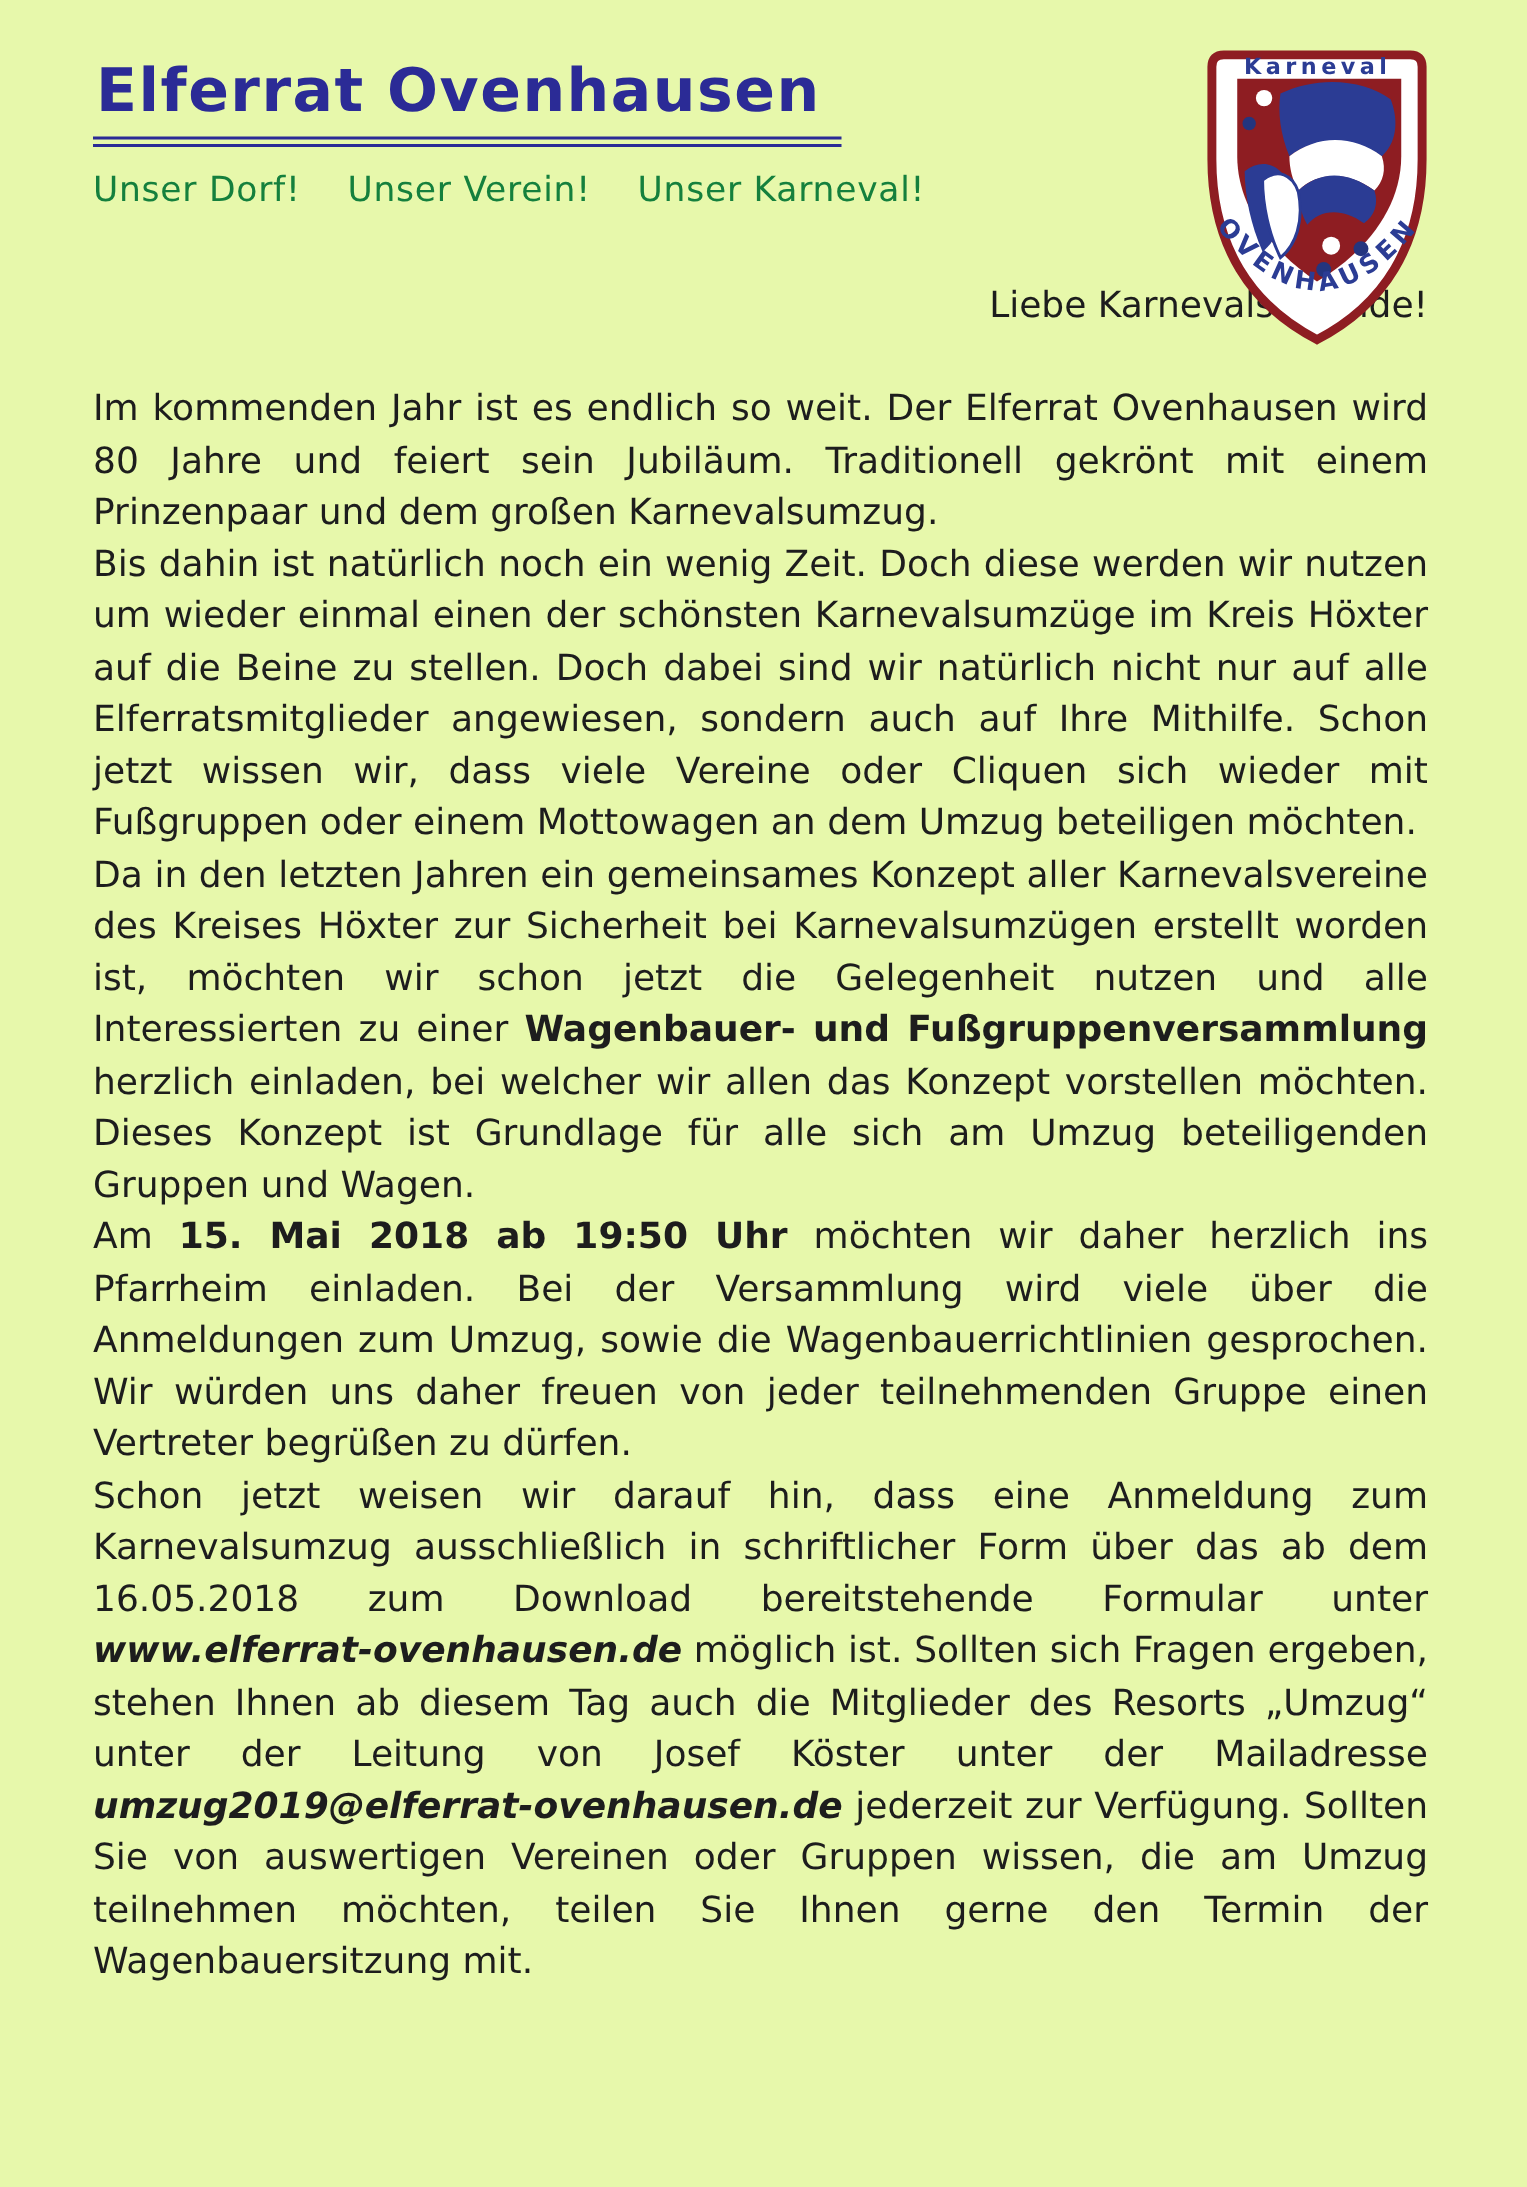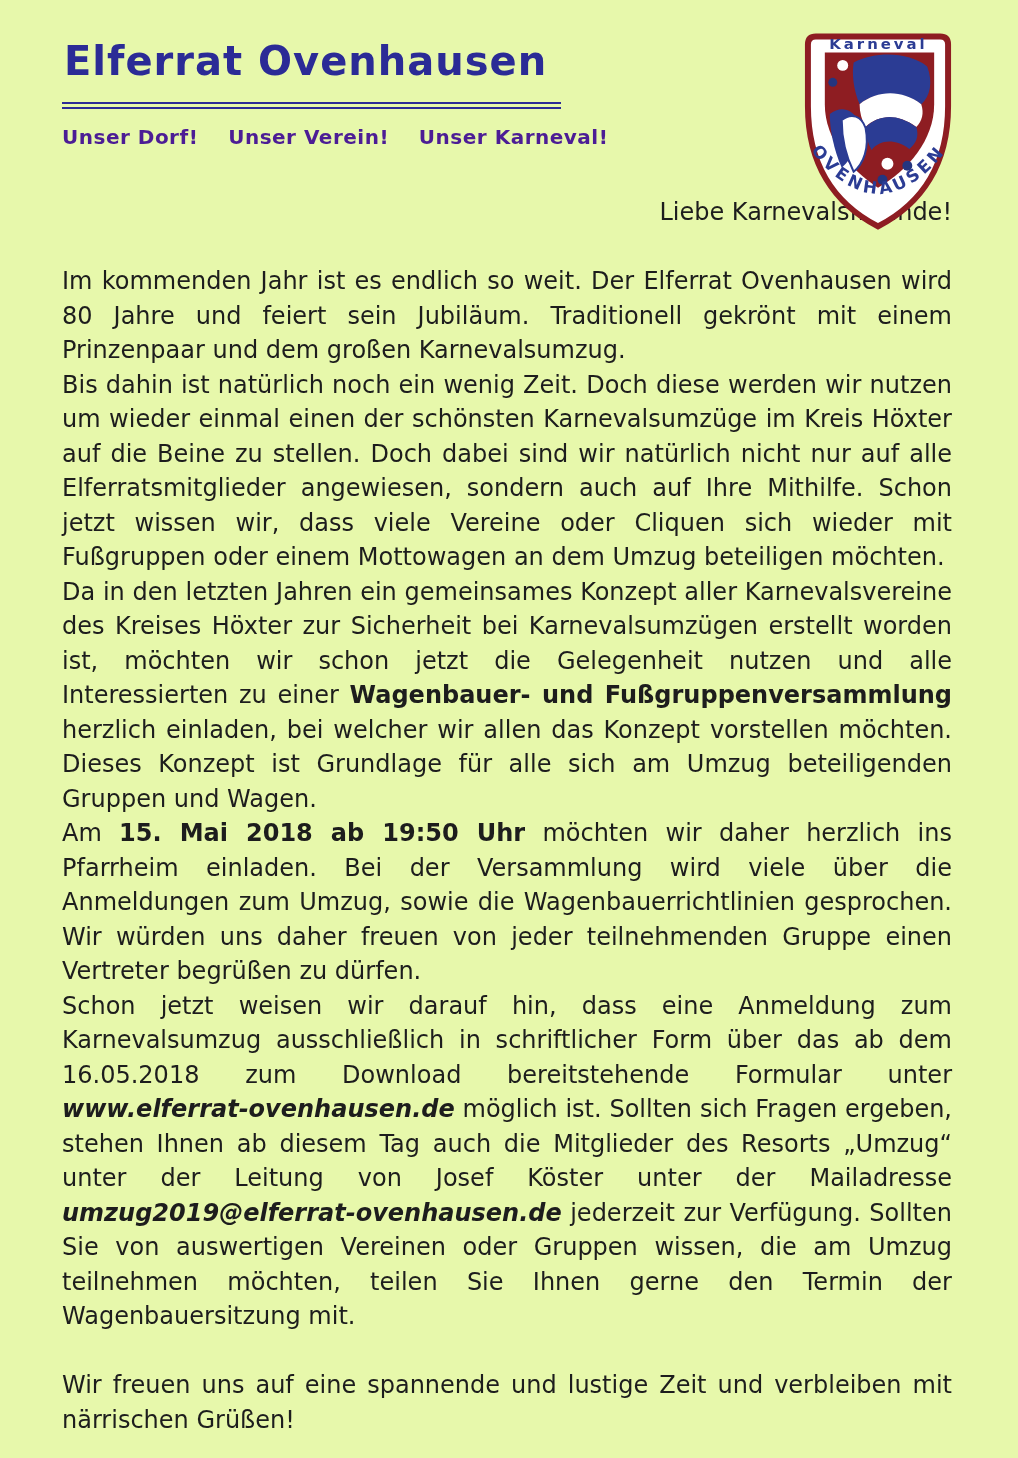--- a/index.html
+++ b/index.html
@@ -17,27 +17,27 @@
     padding:38px 66px 0 62px;
   }
   .title{
     margin:0;
     display:inline-block;
     font-size:40px;
     font-weight:bold;
     color:#2b2b96;
     letter-spacing:1px;
     border-bottom:7px double #2b2b96;
-    padding:0 14px 18px 2px;
+    padding:0 14px 7px 2px;
   }
   .slogan{
     margin-top:16px;
-    font-size:20px;
-    font-weight:bold;
-    color:#4c1d95;
+    font-size:23px;
+    font-weight:normal;
+    color:#15803d;
     letter-spacing:0.5px;
     white-space:pre;
   }
   .logo{
     position:absolute;
     top:28px;right:58px;
     width:164px;height:205px;
   }
   .letter{
     margin-top:46px;
@@ -94,17 +94,16 @@
 
   <main class="letter" id="letter-body">
       <p class="para no-justify"><span>Liebe Karnevalsfreunde!</span></p>
       <div class="spacer"></div>
       <p class="para"><span>Im kommenden Jahr ist es endlich so weit. Der Elferrat Ovenhausen wird 80 Jahre und feiert sein Jubiläum. Traditionell gekrönt mit einem Prinzenpaar und dem großen Karnevalsumzug.</span></p>
       <p class="para"><span>Bis dahin ist natürlich noch ein wenig Zeit. Doch diese werden wir nutzen um wieder einmal einen der schönsten Karnevalsumzüge im Kreis Höxter auf die Beine zu stellen. Doch dabei sind wir natürlich nicht nur auf alle Elferratsmitglieder angewiesen, sondern auch auf Ihre Mithilfe. Schon jetzt wissen wir, dass viele Vereine oder Cliquen sich wieder mit Fußgruppen oder einem Mottowagen an dem Umzug beteiligen möchten.</span></p>
       <p class="para"><span>Da in den letzten Jahren ein gemeinsames Konzept aller Karnevalsvereine des Kreises Höxter zur Sicherheit bei Karnevalsumzügen erstellt worden ist, möchten wir schon jetzt die Gelegenheit nutzen und alle Interessierten zu einer </span><span class="b">Wagenbauer- und Fußgruppenversammlung</span><span> herzlich einladen, bei welcher wir allen das Konzept vorstellen möchten. Dieses Konzept ist Grundlage für alle sich am Umzug beteiligenden Gruppen und Wagen.</span></p>
       <p class="para"><span>Am </span><span class="b">15. Mai 2018 ab 19:50 Uhr</span><span> möchten wir daher herzlich ins Pfarrheim einladen. Bei der Versammlung wird viele über die Anmeldungen zum Umzug, sowie die Wagenbauerrichtlinien gesprochen. Wir würden uns daher freuen von jeder teilnehmenden Gruppe einen Vertreter begrüßen zu dürfen.</span></p>
       <p class="para"><span>Schon jetzt weisen wir darauf hin, dass eine Anmeldung zum Karnevalsumzug ausschließlich in schriftlicher Form über das ab dem 16.05.2018 zum Download bereitstehende Formular unter </span><span class="link">www.elferrat-ovenhausen.de</span><span> möglich ist. Sollten sich Fragen ergeben, stehen Ihnen ab diesem Tag auch die Mitglieder des Resorts „Umzug“ unter der Leitung von Josef Köster unter der Mailadresse </span><span class="link">umzug2019@elferrat-ovenhausen.de</span><span> jederzeit zur Verfügung. Sollten Sie von auswertigen Vereinen oder Gruppen wissen, die am Umzug teilnehmen möchten, teilen Sie Ihnen gerne den Termin der Wagenbauersitzung mit.</span></p>
       <div class="spacer"></div>
-      <p class="para"><span>Wir freuen uns auf eine spannende und lustige Zeit und verbleiben mit närrischen Grüßen!</span></p>
       <div class="spacer"></div>
     </main>
 
 </div>
 
 </body></html>

